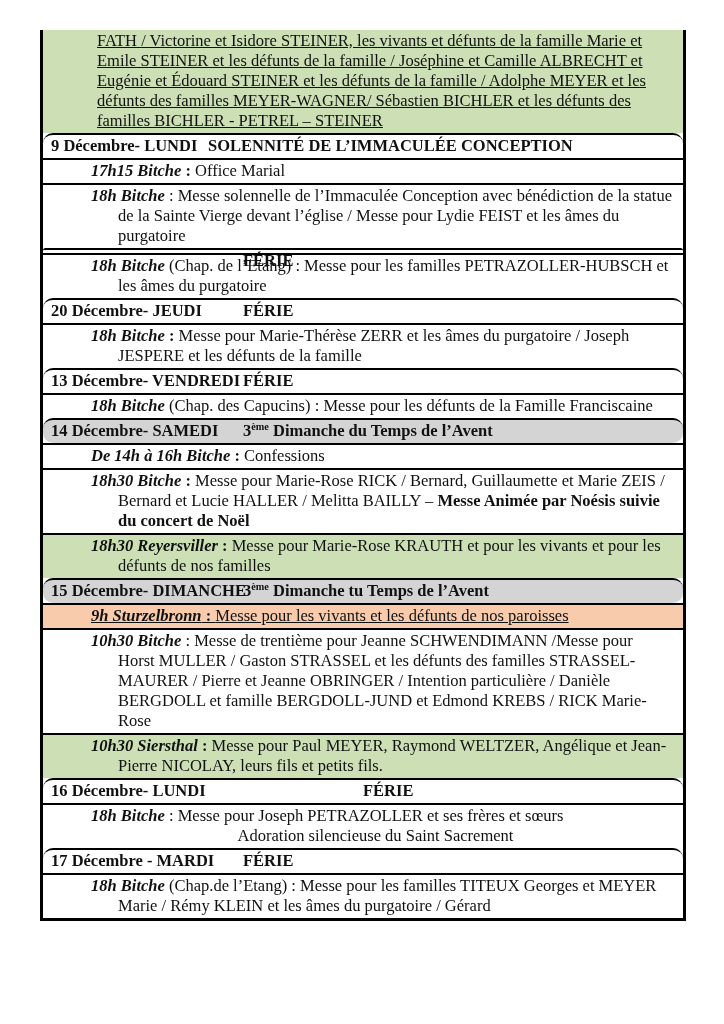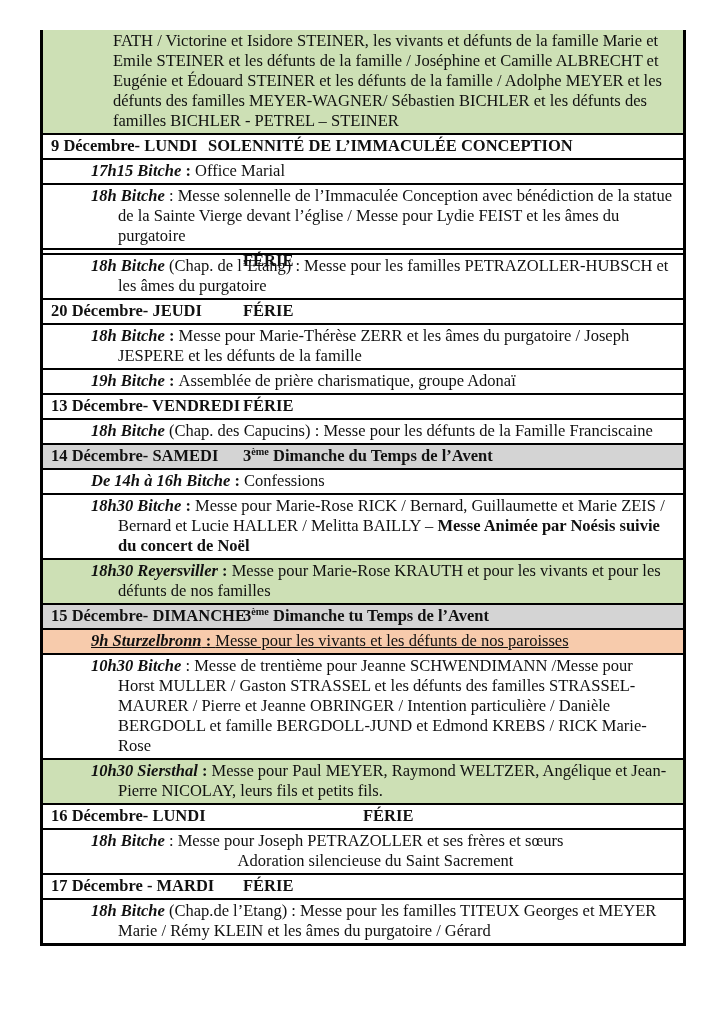--- a/index.html
+++ b/index.html
@@ -17,26 +17,27 @@
     border-right:3px solid var(--border,#000);
     border-bottom:3px solid var(--border,#000);
     box-sizing:border-box;
   }
   .row{
     font-size:16.5px;line-height:20px;
     padding:1px 6px 2px 0;
     border-top:2px solid var(--border,#000);
   }
   .row:first-child{border-top:none;}
-  .cont{padding-left:70px;padding-right:14px;}
+  .cont{padding-left:54px;padding-right:14px;text-decoration:underline;}
   .day{
     position:relative;
     font-weight:bold;
     padding-left:8px;
     white-space:nowrap;
+    border-radius:10px;
   }
   .day .lb{position:absolute;left:200px;top:1px;}
   .day .lb.near{left:165px;font-family:Liberation Serif, serif;}
   .day .lb.far{left:320px;}
   .day sup{font-size:0.62em;line-height:0;}
   .entry{padding-left:75px;text-indent:-27px;padding-right:10px;}
   .entry .t{font-weight:bold;font-style:italic;}
   .entry .m.bd{font-weight:bold;}
   .entry .b{font-weight:bold;}
   .entry .line2{display:block;text-indent:0;text-align:center;padding-right:40px;}
@@ -59,21 +60,20 @@
     <div class="row entry"><span class="t">18h Bitche</span><span class="m"> : </span><span class="d">Messe solennelle de l’Immaculée Conception avec bénédiction de la statue de la Sainte Vierge devant l’église / Messe pour Lydie FEIST et les âmes du purgatoire</span></div>
 
     <div class="row day"><span class="lb">FÉRIE</span></div>
 
     <div class="row entry"><span class="t">18h Bitche</span><span class="m"> (Chap. de l’Etang) : </span><span class="d">Messe pour les familles PETRAZOLLER-HUBSCH et les âmes du purgatoire</span></div>
 
     <div class="row day"><span class="dt">20 Décembre- JEUDI</span><span class="lb">FÉRIE</span></div>
 
     <div class="row entry"><span class="t">18h Bitche</span><span class="m bd"> : </span><span class="d">Messe pour Marie-Thérèse ZERR et les âmes du purgatoire / Joseph JESPERE et les défunts de la famille</span></div>
 
-    <div class="row entry"><span class="t">19h Bitche</span><span class="m bd"> : </span><span class="d">Assemblée de prière charismatique, groupe Adonaï</span></div>
 
     <div class="row day"><span class="dt">13 Décembre- VENDREDI</span><span class="lb">FÉRIE</span></div>
 
     <div class="row entry"><span class="t">18h Bitche</span><span class="m"> (Chap. des Capucins) : </span><span class="d">Messe pour les défunts de la Famille Franciscaine</span></div>
 
     <div class="row day bg-gray"><span class="dt">14 Décembre- SAMEDI</span><span class="lb"><span>3</span><sup>ème</sup><span> Dimanche du Temps de l’Avent</span></span></div>
 
     <div class="row entry"><span class="t">De 14h à 16h Bitche</span><span class="m bd"> : </span><span class="d">Confessions</span></div>
 
     <div class="row entry"><span class="t">18h30 Bitche</span><span class="m bd"> : </span><span class="d">Messe pour Marie-Rose RICK / Bernard, Guillaumette et Marie ZEIS / Bernard et Lucie HALLER / Melitta BAILLY – </span><span class="b">Messe Animée par Noésis suivie du concert de Noël</span></div>

